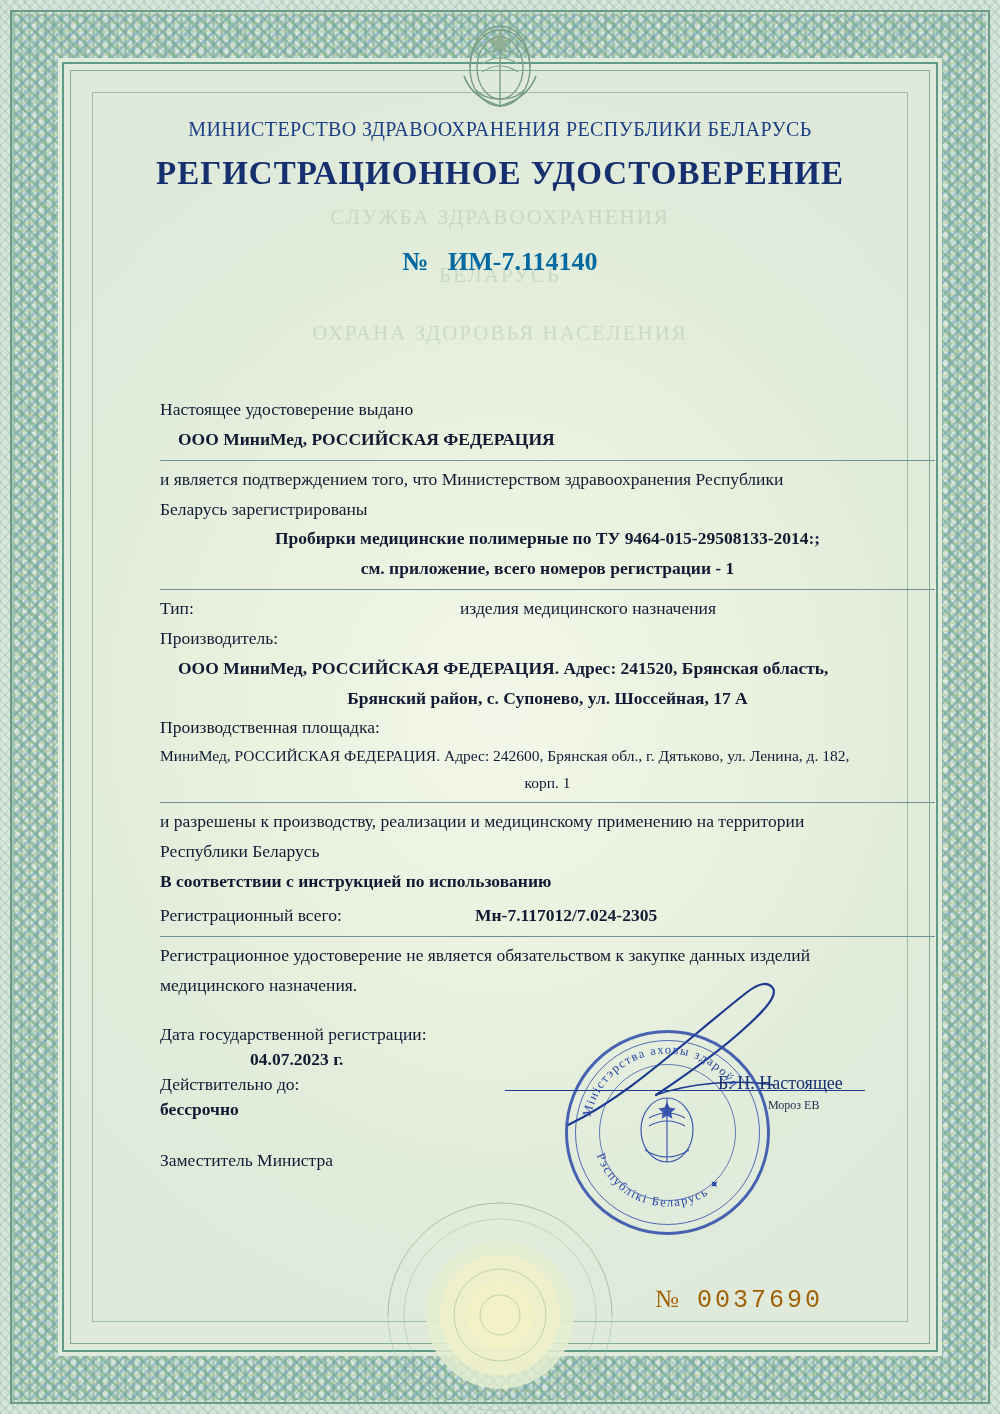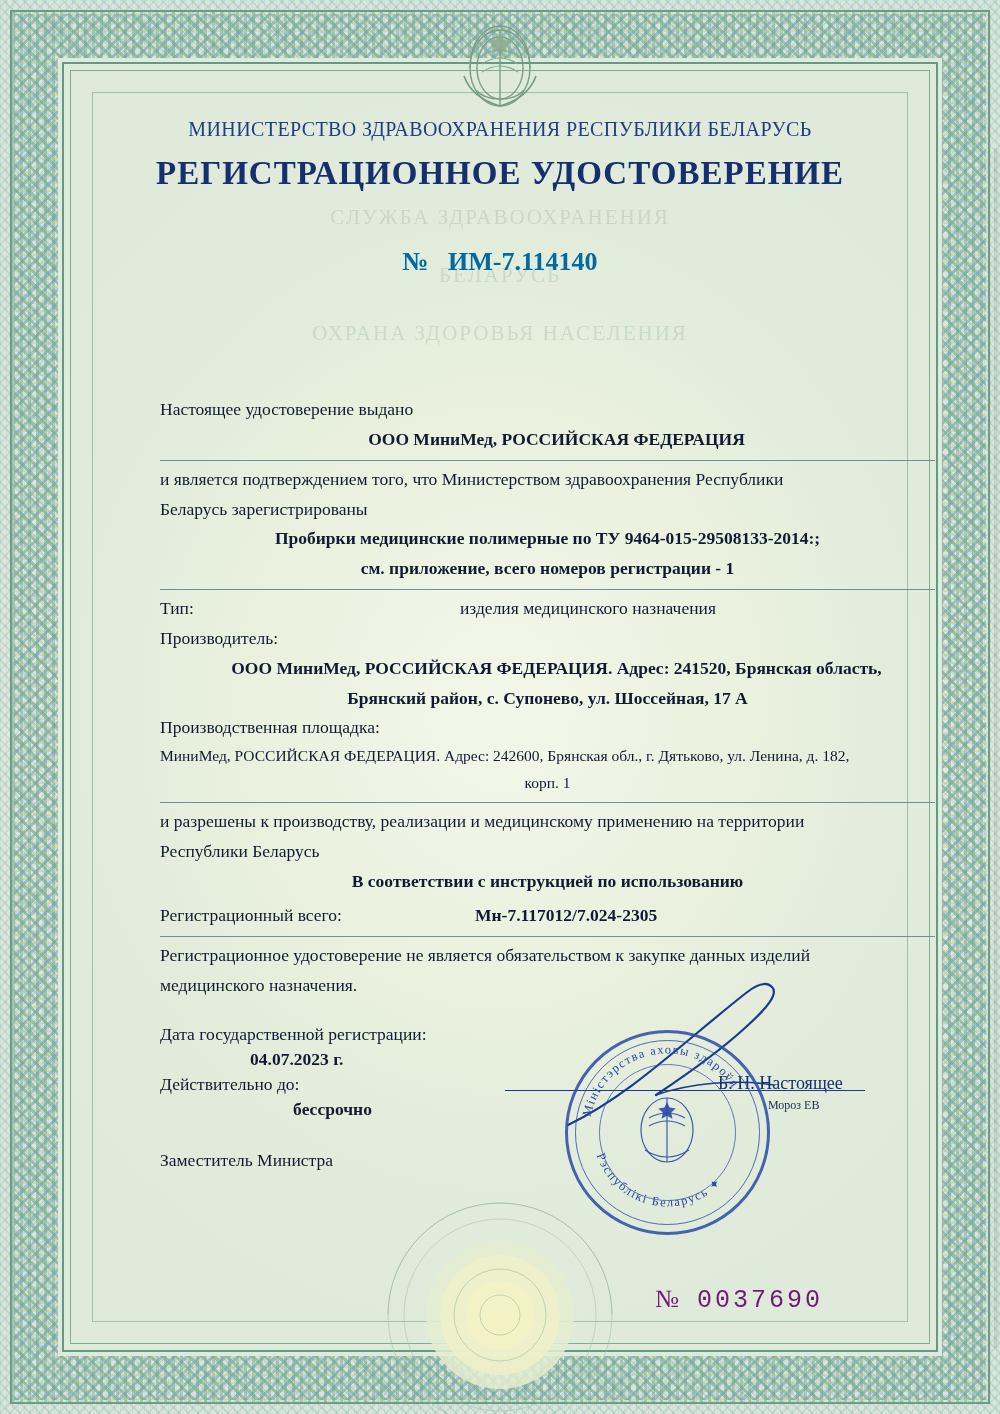--- a/index.html
+++ b/index.html
@@ -156,21 +156,21 @@
     font-size: 17.5px;
     line-height: 1.42;
     margin-left: 48px;
   }
   .row { padding: 2px 0 3px 0; }
   .rule {
     border-top: 1px solid #6f8f9c;
     margin: 5px 0 4px 0;
   }
   .c { text-align: center; }
-  .b { font-weight: bold; text-align: center; }
+  .b { font-weight: bold; }
   .indent { padding-left: 18px; }
   .small { font-size: 15.5px; }
 
   .two-col {
     display: flex;
     margin-top: 22px;
     flex-direction: column;
   }
   .col-left { width: 430px; }
   .col-right { width: 345px; }
@@ -247,21 +247,21 @@
     left: 50%;
     top: 1195px;
     transform: translateX(-50%);
     width: 280px;
     height: 230px;
   }
   .serial {
     position: absolute;
     left: 655px;
     top: 1285px;
-    color: #701a75;
+    color: #a16207;
     font-size: 25px;
     letter-spacing: 3px;
     font-family: "Liberation Mono", monospace;
   }
   .serial .no {
     font-family: "Liberation Serif", serif;
     letter-spacing: 0;
   }
 
   

